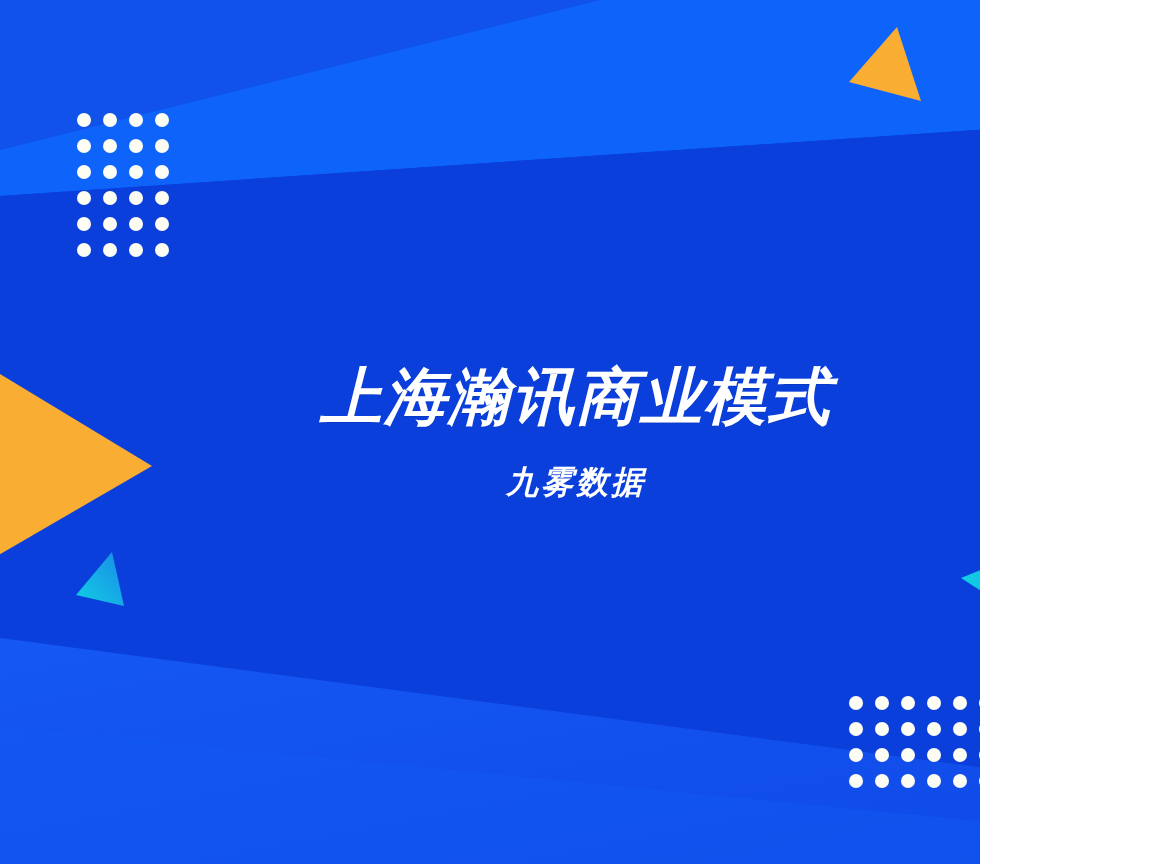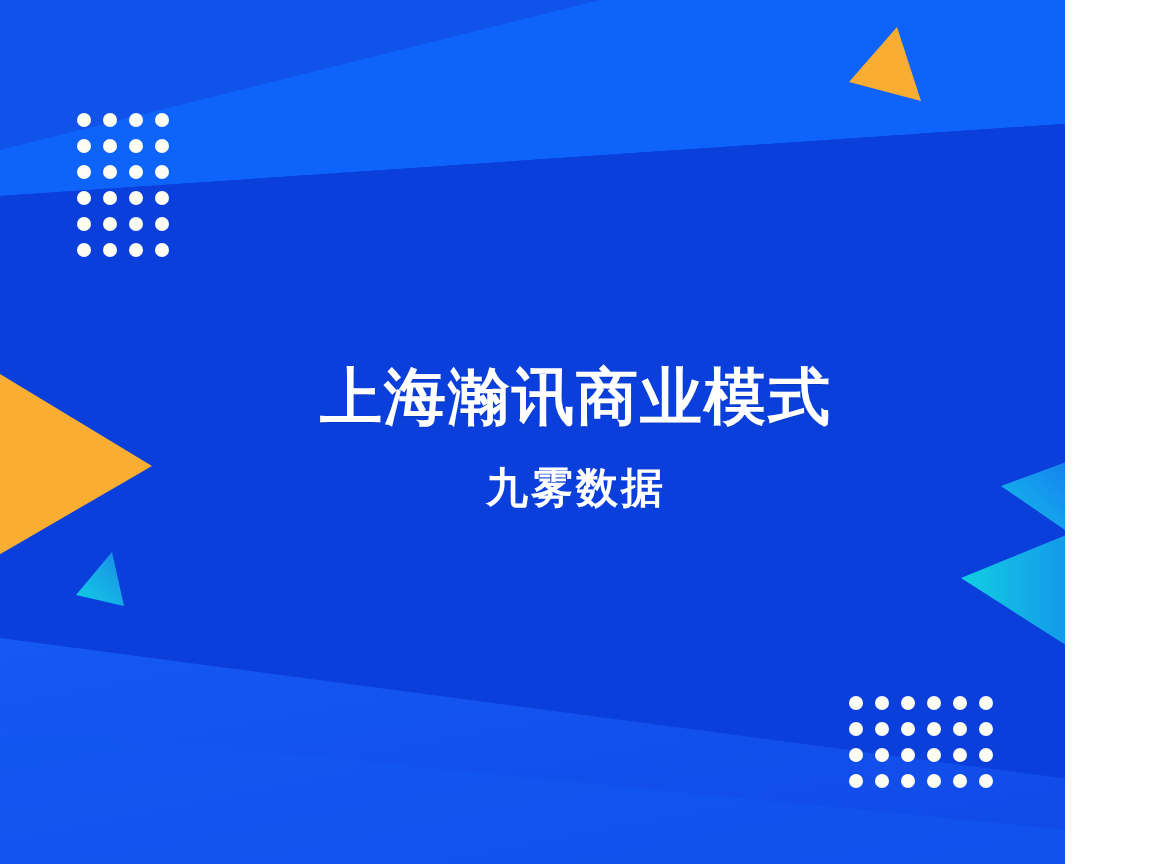--- a/index.html
+++ b/index.html
@@ -7,24 +7,25 @@
     margin: 0;
     padding: 0;
     background: #ffffff;
   }
   body {
     font-family: "Liberation Sans", "DejaVu Sans", sans-serif;
   }
 
   #slide {
     position: relative;
-    width: 1065px;
+    width: 980px;
     height: 864px;
     overflow: hidden;
     background: #d946ef;
+    font-style: italic;
   }
 
   
   #bg-layer {
     position: absolute;
     left: 0;
     top: 0;
     width: 1152px;
     height: 864px;
     display: block;
@@ -69,21 +70,21 @@
     font-size: 62px;
     font-weight: bold;
     line-height: 1.12;
     letter-spacing: 2px;
     color: #ffffff;
     text-shadow: 0 1px 0 rgba(0,0,0,0.10);
   }
   #slide-subtitle {
     margin: 0;
     padding-top: 34px;
-    font-size: 42px;
+    font-size: 32px;
     font-weight: bold;
     line-height: 1.1;
     letter-spacing: 3px;
     color: #ffffff;
   }
 </style>
 </head>
 <body>
 
 <div id="slide">

